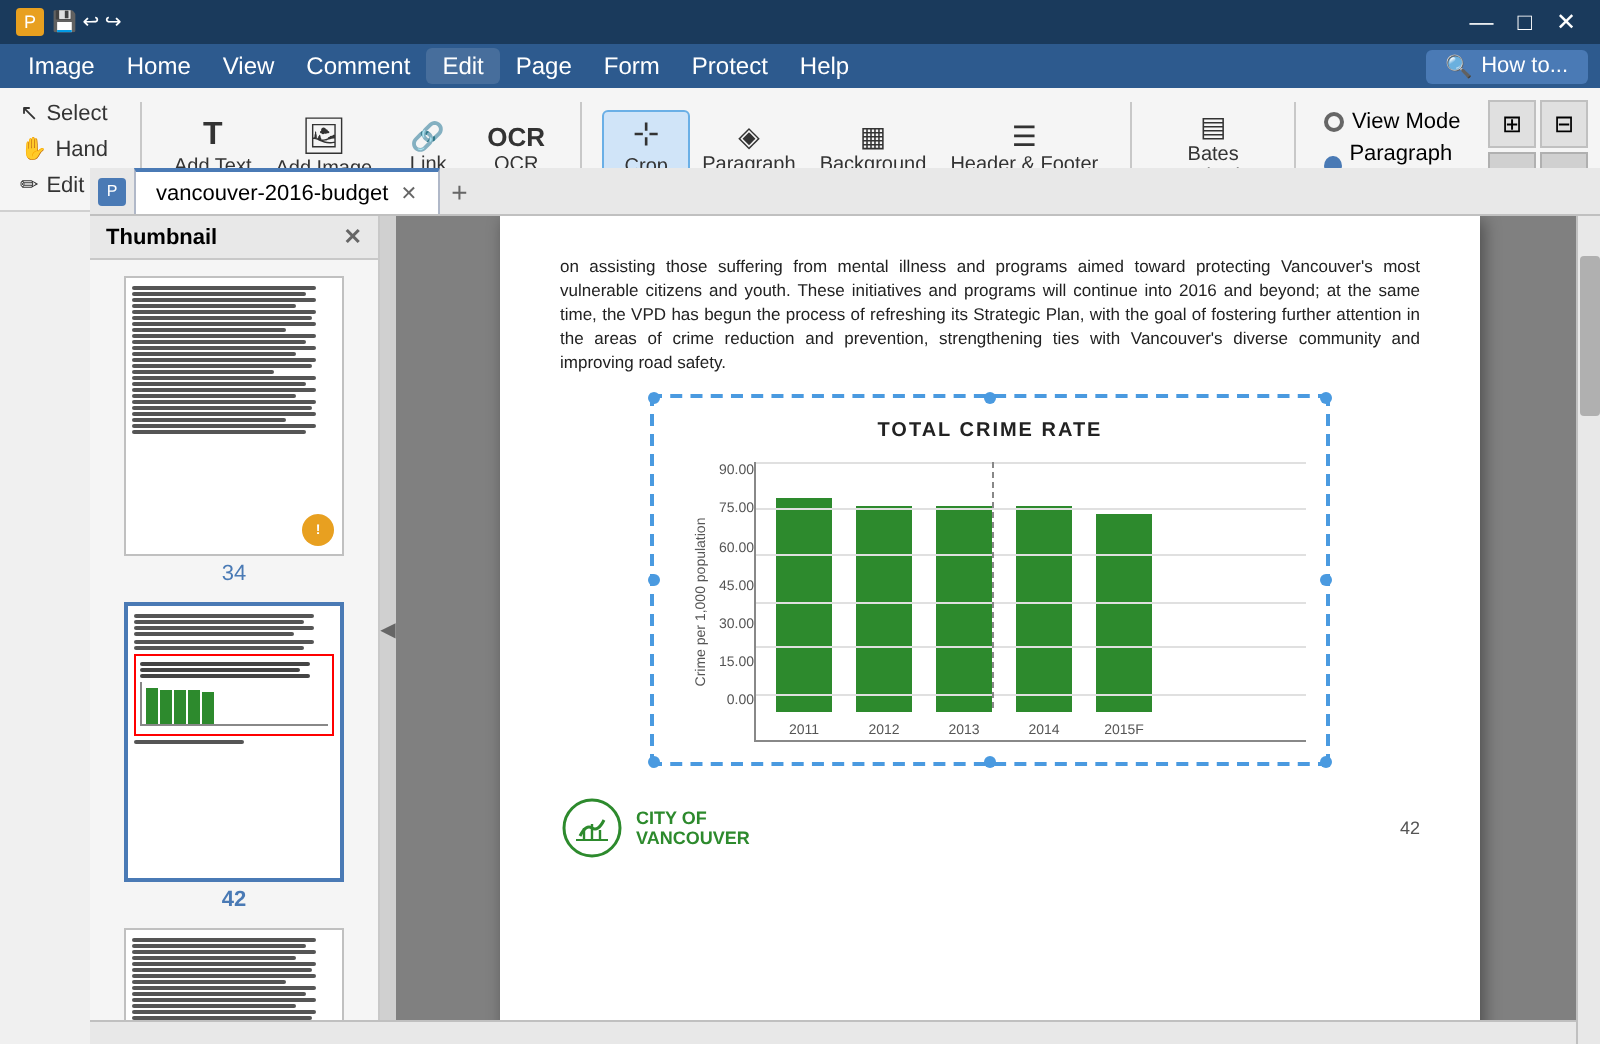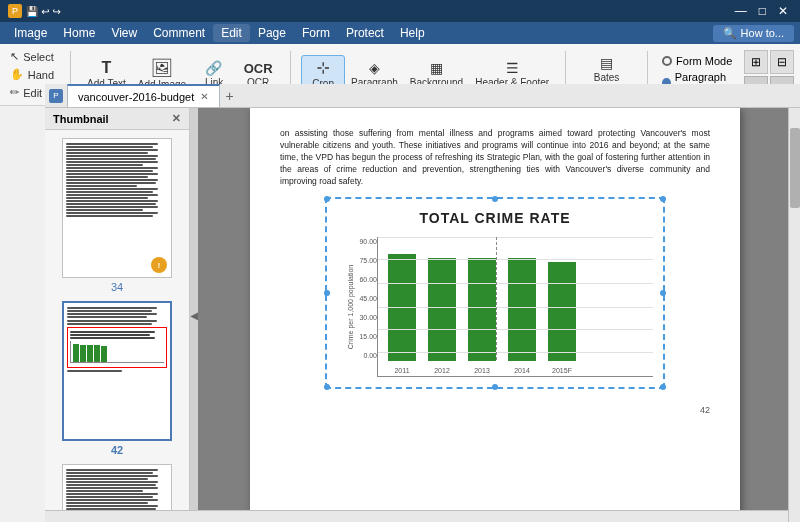--- a/index.html
+++ b/index.html
@@ -183,21 +183,21 @@
     .page-text { margin-bottom: 10px; text-align: justify; }
 
     
     .chart-container {
       border: 2px dashed #4a9ae0;
       padding: 10px;
       position: relative;
       margin: 0 auto;
       width: 340px;
     }
-    .chart-title { text-align: center; font-size: 14px; font-weight: bold; letter-spacing: 1px; margin-bottom: 8px; }
+    .chart-title { text-align: center; font-size: 10px; font-weight: bold; letter-spacing: 1px; margin-bottom: 8px; }
     .chart-bar-group { display: flex; flex-direction: column; align-items: center; gap: 3px; }
     .chart-bar { background: #2d8a2d; width: 28px; }
     .chart-label { font-size: 7px; color: #555; margin-top: 2px; }
 
     
     .corner-dot {
       position: absolute;
       width: 6px;
       height: 6px;
       background: #4a9ae0;
@@ -337,21 +337,21 @@
       <span class="tool-icon" style="font-size:14px;">▤</span>
       <span class="tool-label">Bates<br>Numbering</span>
     </div>
   </div>
   <div class="toolbar-divider"></div>
 
   <div style="display:flex;flex-direction:column;gap:4px;margin-left:8px;flex:1;">
     <div class="mode-options">
       <div class="mode-option">
         <span class="radio-dot"></span>
-        <span>Form Mode</span>
+        <span>View Mode</span>
       </div>
       <div class="mode-option">
         <span class="radio-dot selected"></span>
         <span>Paragraph Mode</span>
       </div>
     </div>
   </div>
   <div style="display:flex;flex-direction:column;gap:2px;margin-left:4px;">
     <div style="display:flex;gap:2px;">
       <div style="width:24px;height:24px;background:#e0e0e0;border:1px solid #c0c0c0;display:flex;align-items:center;justify-content:center;font-size:12px;cursor:pointer;">⊞</div>
@@ -545,20 +545,33 @@
             </div>
             <div class="chart-bar-group">
               <div class="chart-bar" style="height:99px;"></div>
               <span class="chart-label">2015F</span>
             </div>
           </div>
         </div>
       </div>
 
       <div class="page-footer">
+        <div style="display:flex;align-items:center;gap:6px;">
+
+          <svg width="32" height="32" viewBox="0 0 32 32">
+            <circle cx="16" cy="16" r="14" fill="none" stroke="#2d8a2d" stroke-width="1.5"></circle>
+            <path d="M10 20 Q13 14 16 16 Q19 18 22 12" stroke="#2d8a2d" fill="none" stroke-width="1.5"></path>
+            <path d="M8 22 L24 22" stroke="#2d8a2d" stroke-width="1"></path>
+            <path d="M12 16 L12 22 M16 14 L16 22 M20 17 L20 22" stroke="#2d8a2d" stroke-width="1.2"></path>
+          </svg>
+          <div class="logo-text">
+            <div>CITY OF</div>
+            <div>VANCOUVER</div>
+          </div>
+        </div>
         <div style="margin-left:auto;">
           <span style="font-size:9px;color:#555;">42</span>
         </div>
       </div>
 
     </div>
   </div>
 
   <div class="panel-handle-right">▶</div>
 

